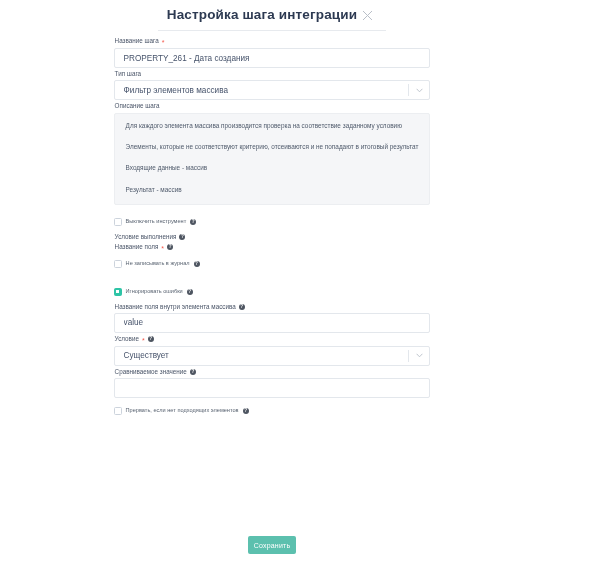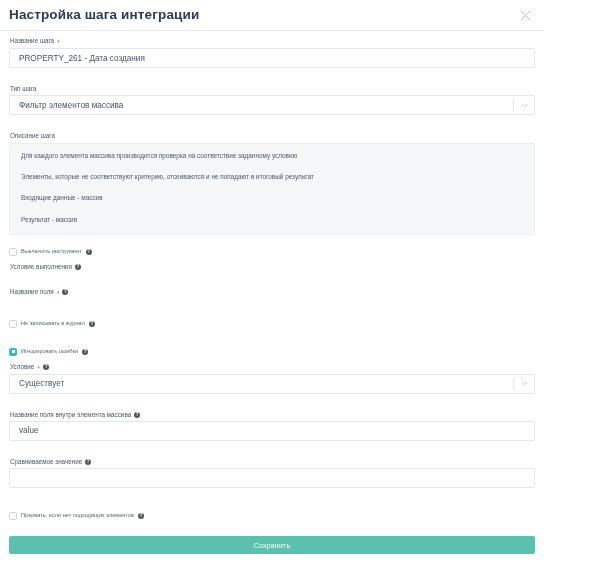--- a/index.html
+++ b/index.html
@@ -9,20 +9,21 @@
     background: #ffffff;
     font-family: "Liberation Sans", "DejaVu Sans", sans-serif;
     overflow: hidden;
   }
   .modal {
     width: 544px; height: 564px;
     background: #ffffff;
     position: relative;
     display: flex;
     flex-direction: column;
+    align-items: center;
   }
 
   
   .modal-header {
     height: 31px;
     flex: 0 0 31px;
     display: flex;
     align-items: center;
     justify-content: space-between;
     padding: 0 9px 0 9px;
@@ -110,21 +111,21 @@
     width: 1px; height: 12px;
     background: #e3e7ec;
   }
   .chev {
     position: absolute;
     right: 7px; top: 0; bottom: 0;
     display: flex; align-items: center;
     cursor: pointer;
   }
 
-  .field-block { margin-bottom: 18px; }
+  .field-block { margin-bottom: 3px; }
 
   
   .desc-panel {
     width: 100%;
     background: #f5f6f8;
     border: 1px solid #eceef1;
     border-radius: 2px;
     padding: 9px 11px 11px 11px;
     margin-bottom: 12px;
   }
@@ -279,45 +280,45 @@
     <div class="spacer-lg"></div>
 
     <div class="check-row">
       <div class="cbox checked"></div>
       <span class="check-label">Игнорировать ошибки</span>
       <span class="help-icon">?</span>
     </div>
 
     <div class="field-block">
       <div class="field-label">
+        <span>Название поля внутри элемента массива</span>
+        <span class="help-icon">?</span>
+      </div>
+      <input class="text-input" type="text" value="value" style="">
+    </div>
+
+    <div class="field-block">
+      <div class="field-label">
         <span>Условие</span>
         <span class="req-star">*</span>
         <span class="help-icon">?</span>
       </div>
       <div class="select-wrap">
         <input class="text-input" type="text" readonly="" value="Существует" style="">
         <div class="sel-divider"></div>
         <div class="chev">
           <svg width="7" height="5" viewBox="0 0 7 5" aria-hidden="true">
             <path d="M0.6 0.8 L3.5 3.8 L6.4 0.8" stroke="#b9bfc8" stroke-width="0.9" fill="none"></path>
           </svg>
         </div>
       </div>
     </div>
 
     <div class="field-block">
       <div class="field-label">
-        <span>Название поля внутри элемента массива</span>
-        <span class="help-icon">?</span>
-      </div>
-      <input class="text-input" type="text" value="value" style="">
-    </div>
-
-    <div class="field-block">
-      <div class="field-label">
         <span>Сравниваемое значение</span>
         <span class="help-icon">?</span>
       </div>
       <input class="text-input" type="text" value="" style="">
     </div>
 
     <div class="spacer-sm"></div>
 
     <div class="check-row">
       <div class="cbox"></div>

